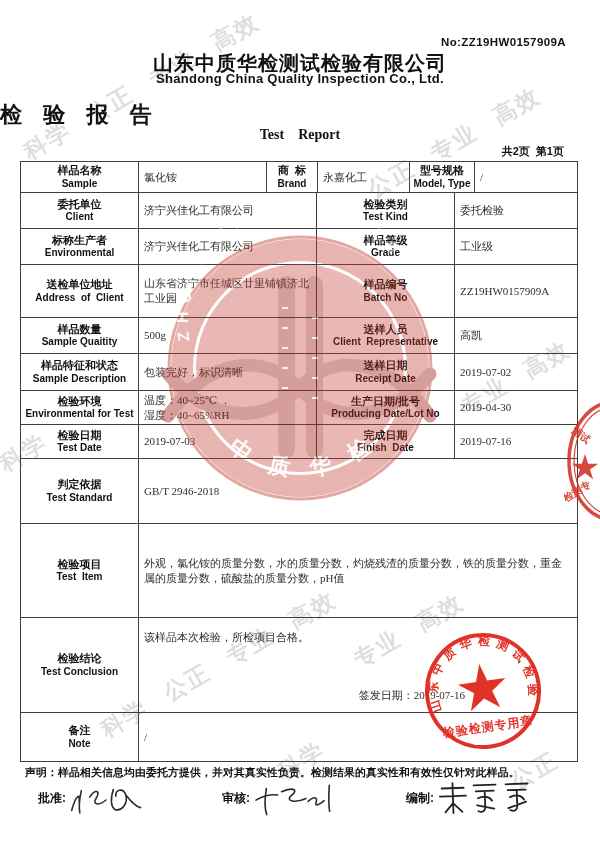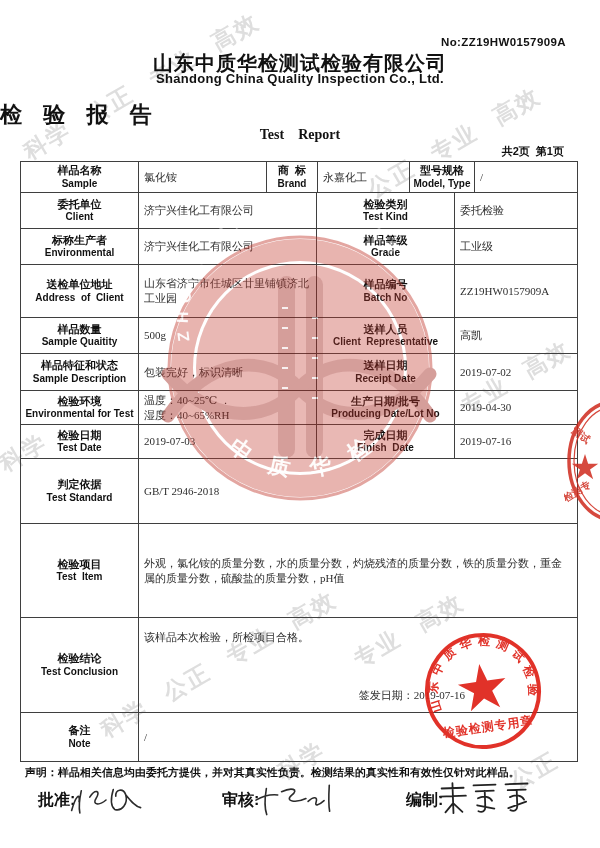--- a/index.html
+++ b/index.html
@@ -53,21 +53,21 @@
   .conclusion-cell{position:relative;}
   .issue-date{position:absolute;right:112px;bottom:9px;
               font-family:"Liberation Serif","DejaVu Serif",serif;font-size:11px;color:#2e2e2e;}
   
   .stamp-center{position:absolute;left:160px;top:228px;z-index:2;pointer-events:none;}
   .stamp-corner{position:absolute;left:420px;top:627px;z-index:3;pointer-events:none;}
   .stamp-edge{position:absolute;left:564px;top:398px;z-index:3;pointer-events:none;}
   
   .declaration{position:absolute;left:25px;top:766px;font-size:10.8px;font-weight:bold;
                letter-spacing:.2px;z-index:1;}
-  .sign-label{position:absolute;font-size:16px;font-weight:bold;z-index:1;}
+  .sign-label{position:absolute;font-size:12px;font-weight:bold;z-index:1;}
   .sl-approve{left:38px;top:790px;}
   .sl-review{left:222px;top:790px;}
   .sl-prepare{left:406px;top:790px;}
   .sig{position:absolute;z-index:1;}
   .sig1{left:66px;top:782px;}
   .sig2{left:252px;top:782px;}
   .sig3{left:436px;top:779px;}
 </style>
 </head>
 <body>

